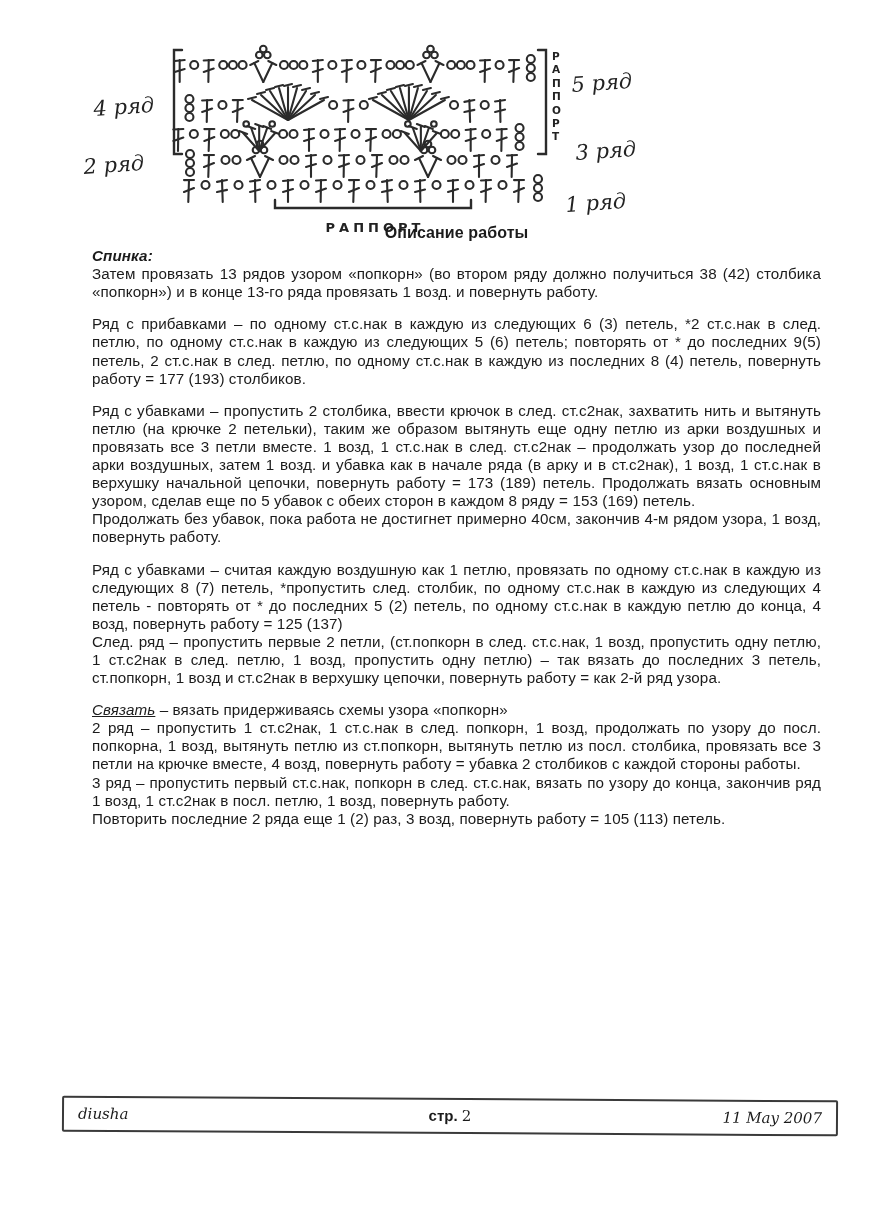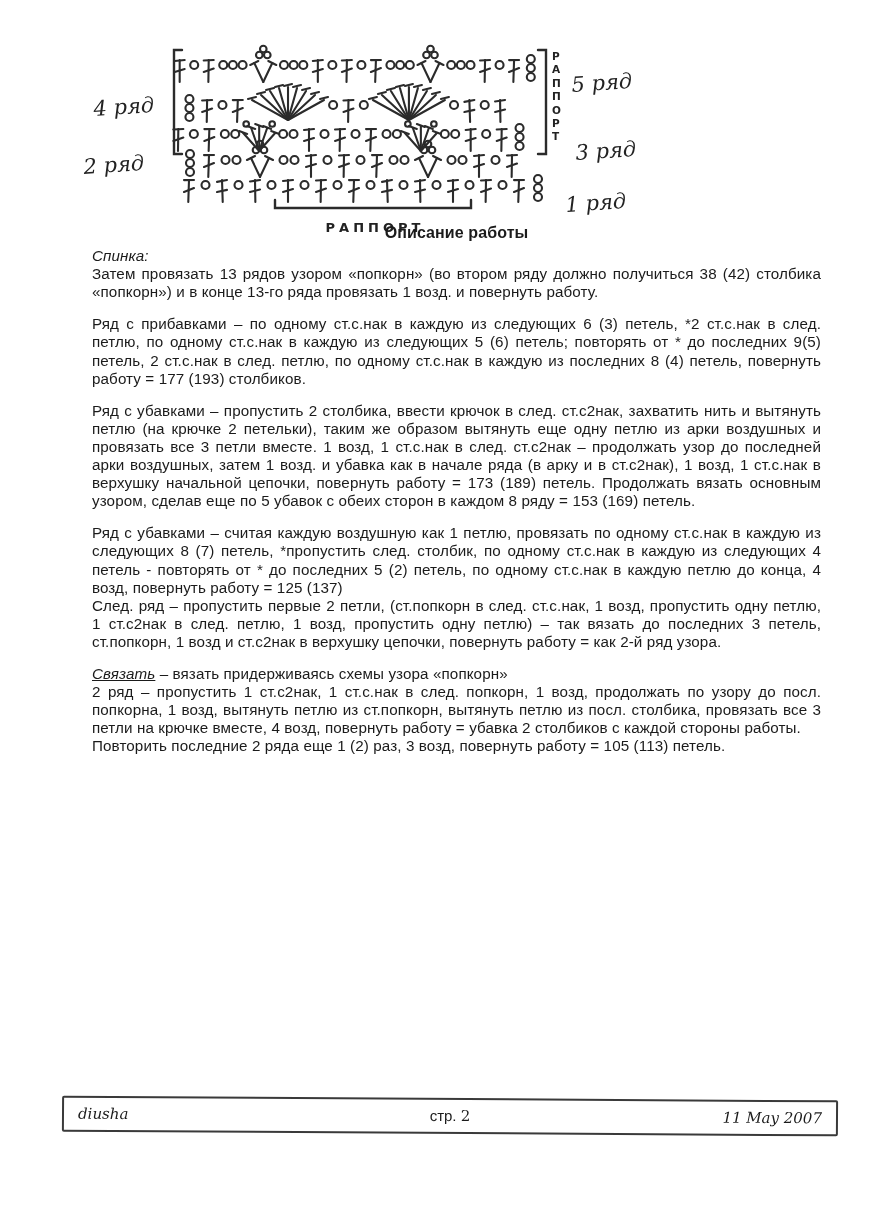--- a/index.html
+++ b/index.html
@@ -21,34 +21,34 @@
     position:absolute;left:84px;top:224px;width:729px;
     font-size:15.2px;line-height:18.1px;text-align:justify;
     letter-spacing:0.1px;
     margin-left:8px;
   }
   .content h1{
     font-size:16px;margin:0 0 5px 0;text-align:center;font-weight:bold;
   }
   .content p{margin:0;}
   .content p.gap{margin-top:14px;}
-  .content p.heading{font-weight:normal;font-style:italic;text-align:left;}
+  .content p.heading{font-weight:bold;font-style:italic;text-align:left;}
   .content .lead{font-style:italic;text-decoration:underline;}
   
   .footer{
     position:absolute;left:62px;top:1098px;width:776px;height:36px;
     border:2px solid #3a3a3a;border-radius:2px;
     transform:rotate(0.35deg);
     display:flex;align-items:center;padding:0 14px;box-sizing:border-box;
     background:#fff;
   }
   .footer .cell{flex:1;}
   .footer .author{font:italic 15px "DejaVu Serif", serif;text-align:left;}
   .footer .pageno{text-align:center;font-size:15px;}
-  .footer .pageno .lbl{font-weight:normal;font-family:"Liberation Sans",sans-serif;}
+  .footer .pageno .lbl{font-weight:bold;font-family:"Liberation Sans",sans-serif;}
   .footer .pageno .num{font-family:"DejaVu Serif",serif;}
   .footer .date{font:italic 15px "DejaVu Serif", serif;text-align:right;}
 </style>
 </head>
 <body>
 
 <div class="page">
 
   <div class="diagram">
     <svg viewBox="0 0 640 210">
@@ -342,24 +342,26 @@
     </svg>
   </div>
 
   <div class="content">
     <h1>Описание работы</h1>
     <div id="paragraphs">
         <p class="heading">Спинка:</p>
         <p>Затем провязать 13 рядов узором «попкорн» (во втором ряду должно получиться 38 (42) столбика «попкорн») и в конце 13-го ряда провязать 1 возд. и повернуть работу.</p>
         <p class="gap">Ряд с прибавками – по одному ст.с.нак в каждую из следующих 6 (3) петель, *2 ст.с.нак в след. петлю, по одному ст.с.нак в каждую из следующих 5 (6) петель; повторять от * до последних 9(5) петель, 2 ст.с.нак в след. петлю, по одному ст.с.нак в каждую из последних 8 (4) петель, повернуть работу = 177 (193) столбиков.</p>
         <p class="gap">Ряд с убавками – пропустить 2 столбика, ввести крючок в след. ст.с2нак, захватить нить и вытянуть петлю (на крючке 2 петельки), таким же образом вытянуть еще одну петлю из арки воздушных и провязать все 3 петли вместе. 1 возд, 1 ст.с.нак в след. ст.с2нак – продолжать узор до последней арки воздушных, затем 1 возд. и убавка как в начале ряда (в арку и в ст.с2нак), 1 возд, 1 ст.с.нак в верхушку начальной цепочки, повернуть работу = 173 (189) петель. Продолжать вязать основным узором, сделав еще по 5 убавок с обеих сторон в каждом 8 ряду = 153 (169) петель.</p>
+        <p>Продолжать без убавок, пока работа не достигнет примерно 40см, закончив 4-м рядом узора, 1 возд, повернуть работу.</p>
         <p class="gap">Ряд с убавками – считая каждую воздушную как 1 петлю, провязать по одному ст.с.нак в каждую из следующих 8 (7) петель, *пропустить след. столбик, по одному ст.с.нак в каждую из следующих 4 петель - повторять от * до последних 5 (2) петель, по одному ст.с.нак в каждую петлю до конца, 4 возд, повернуть работу = 125 (137)</p>
         <p>След. ряд – пропустить первые 2 петли, (ст.попкорн в след. ст.с.нак, 1 возд, пропустить одну петлю, 1 ст.с2нак в след. петлю, 1 возд, пропустить одну петлю) – так вязать до последних 3 петель, ст.попкорн, 1 возд и ст.с2нак в верхушку цепочки, повернуть работу = как 2-й ряд узора.</p>
         <p class="gap"><span class="lead">Связать</span> – вязать придерживаясь схемы узора «попкорн»</p>
         <p>2 ряд – пропустить 1 ст.с2нак, 1 ст.с.нак в след. попкорн, 1 возд, продолжать по узору до посл. попкорна, 1 возд, вытянуть петлю из ст.попкорн, вытянуть петлю из посл. столбика, провязать все 3 петли на крючке вместе, 4 возд, повернуть работу = убавка 2 столбиков с каждой стороны работы.</p>
+        <p>3 ряд – пропустить первый ст.с.нак, попкорн в след. ст.с.нак, вязать по узору до конца, закончив ряд 1 возд, 1 ст.с2нак в посл. петлю, 1 возд, повернуть работу.</p>
         <p>Повторить последние 2 ряда еще 1 (2) раз, 3 возд, повернуть работу = 105 (113) петель.</p>
       </div>
   </div>
 
   <div class="footer">
     <div class="cell author">diusha</div>
     <div class="cell pageno"><span class="lbl">стр.</span> <span class="num">2</span></div>
     <div class="cell date">11 May 2007</div>
   </div>
 

